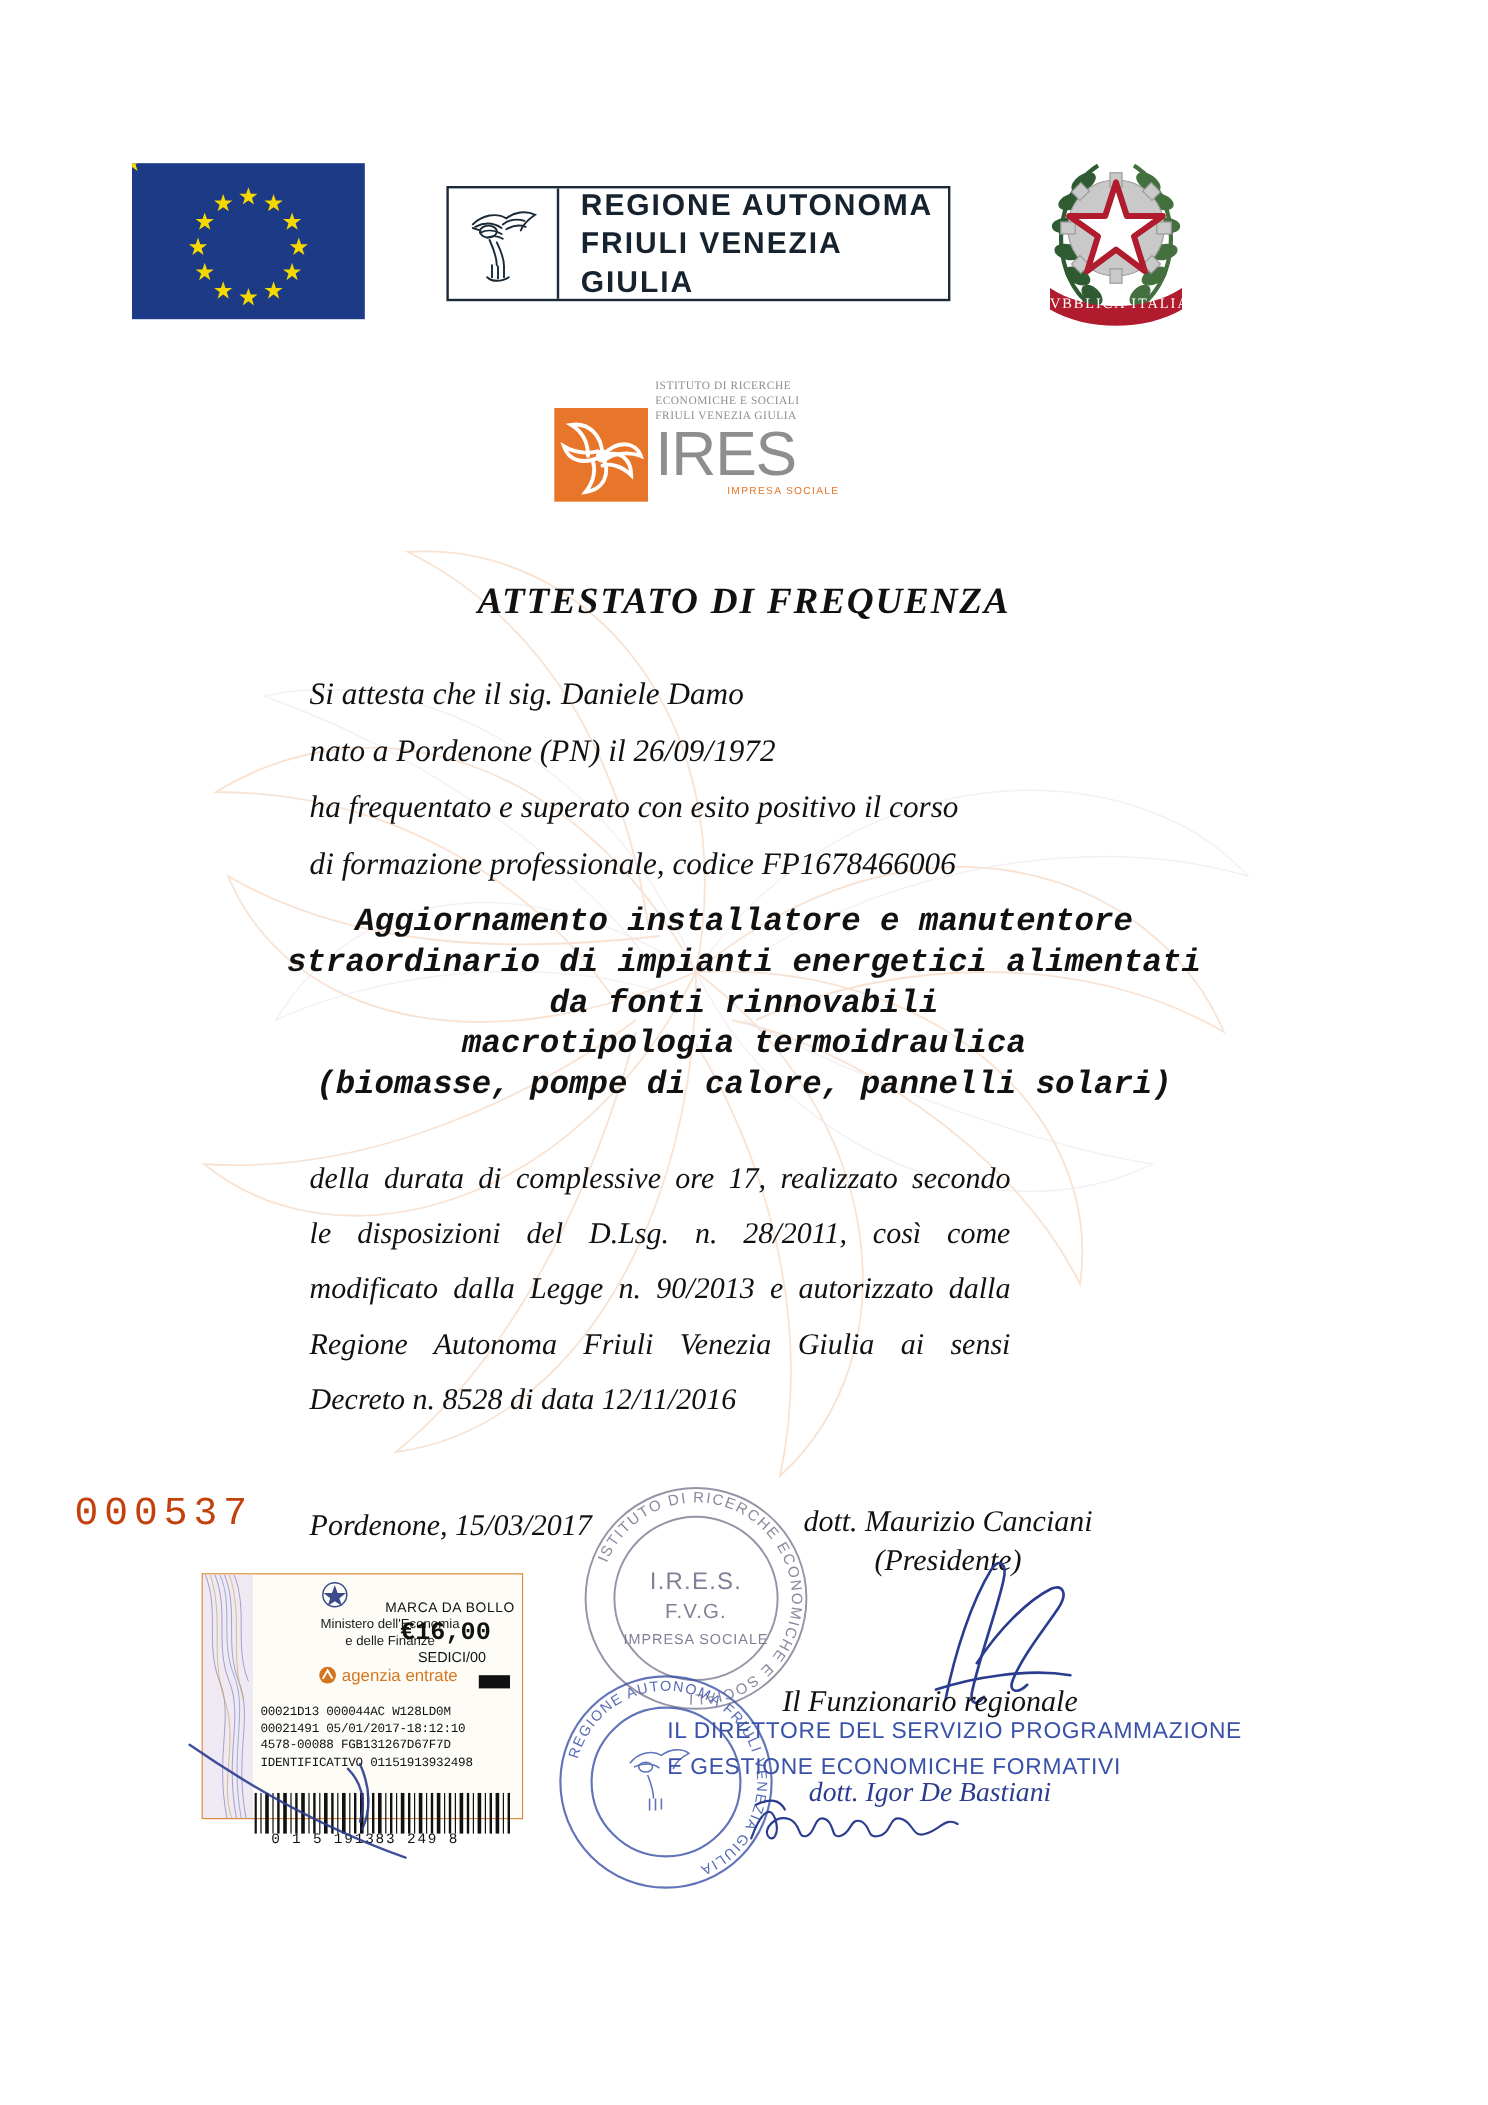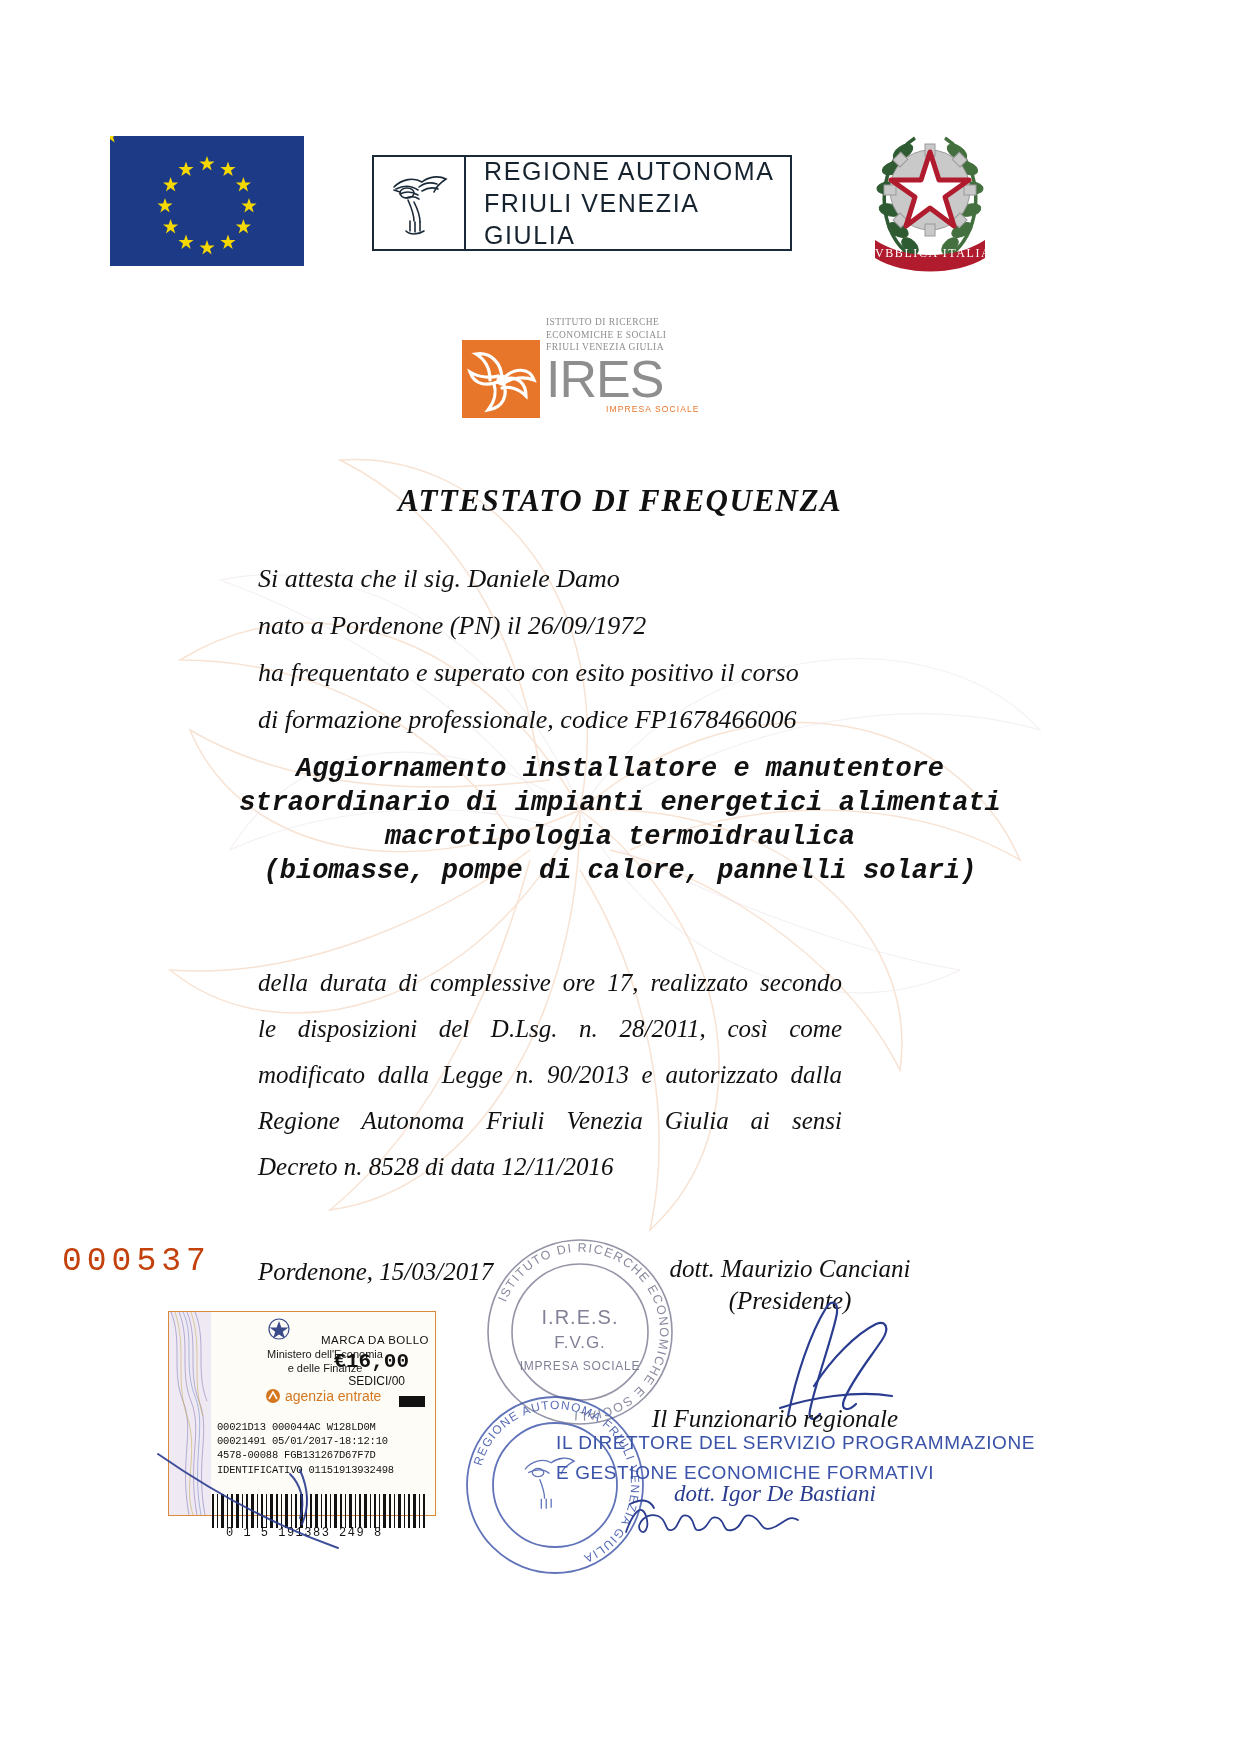--- a/index.html
+++ b/index.html
@@ -35,21 +35,21 @@
     display:flex; align-items:center; justify-content:center;
   }
   .fvg-text {
     flex:1; display:flex; flex-direction:column;
     justify-content:center; padding-left:18px;
   }
   .fvg-l1, .fvg-l2 {
     font-family:"Liberation Sans", sans-serif;
     font-size:25px; letter-spacing:1.6px;
     color:#16232e; line-height:1.28;
-    font-weight:400;
+    font-weight:700;
   }
 
   .rep-emblem { position:absolute; left:855px; top:118px; width:150px; height:155px; }
 
   
   .ires { position:absolute; left:462px; top:316px; width:330px; height:100px; }
   .ires-mark { position:absolute; left:0; top:24px; width:78px; height:78px; background:#e8762a; overflow:hidden; }
   .ires-txt { position:absolute; left:84px; top:0; width:250px; }
   .ires-sub { font-family:Liberation Serif, serif; font-size:9.5px; letter-spacing:.45px; color:#8e8e8e; line-height:1.32; }
   .ires-word {
@@ -301,20 +301,21 @@
 <div class="body-block">
   <div class="bline">Si attesta che il sig. Daniele Damo</div>
   <div class="bline">nato a Pordenone (PN) il 26/09/1972</div>
   <div class="bline">ha frequentato e superato con esito positivo il corso</div>
   <div class="bline">di formazione professionale, codice FP1678466006</div>
 </div>
 
 <div class="course-title">
   <div class="cline">Aggiornamento installatore e manutentore</div>
   <div class="cline">straordinario di impianti energetici alimentati</div>
+  <div class="cline">da fonti rinnovabili</div>
   <div class="cline">macrotipologia termoidraulica</div>
   <div class="cline">(biomasse, pompe di calore, pannelli solari)</div>
 </div>
 
 <div class="legal">
   <div class="lline">della durata di complessive ore 17, realizzato secondo</div>
   <div class="lline">le disposizioni del D.Lsg. n. 28/2011, così come</div>
   <div class="lline">modificato dalla Legge n. 90/2013 e autorizzato dalla</div>
   <div class="lline">Regione Autonoma Friuli Venezia Giulia ai sensi</div>
   <div class="lline last">Decreto n. 8528 di data 12/11/2016</div>

